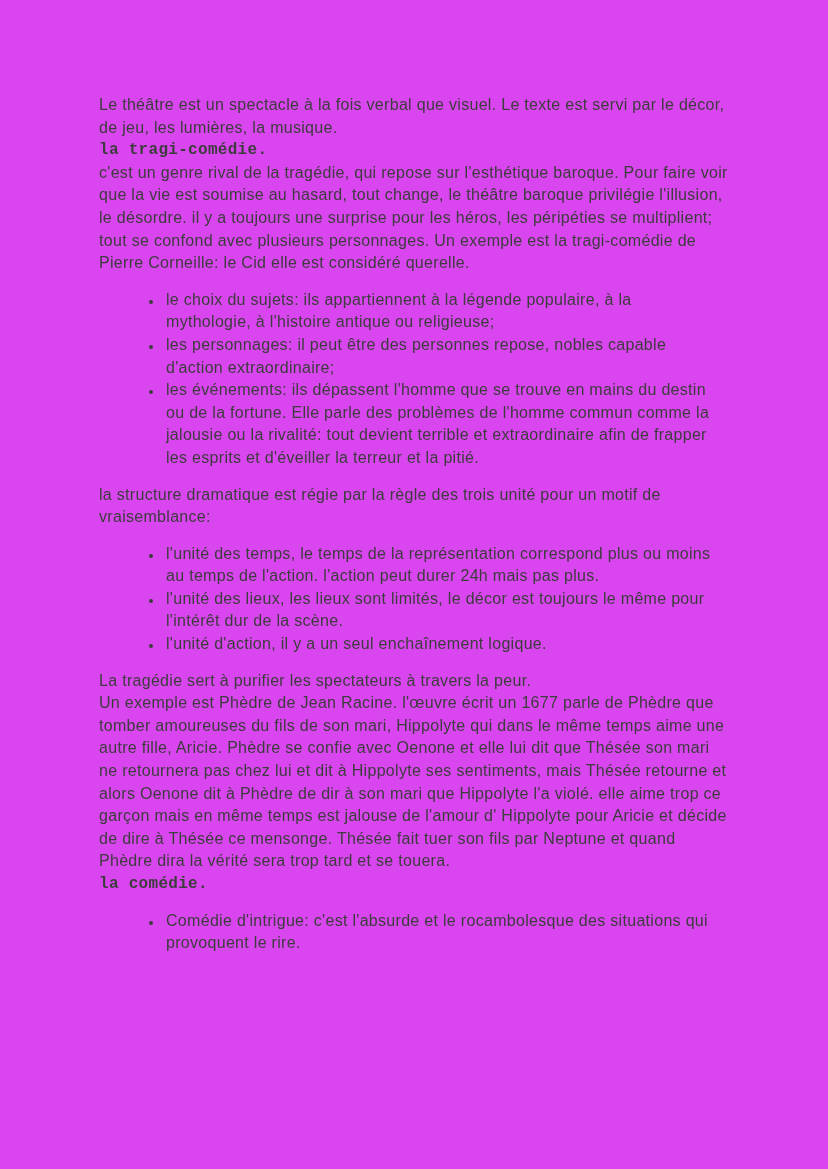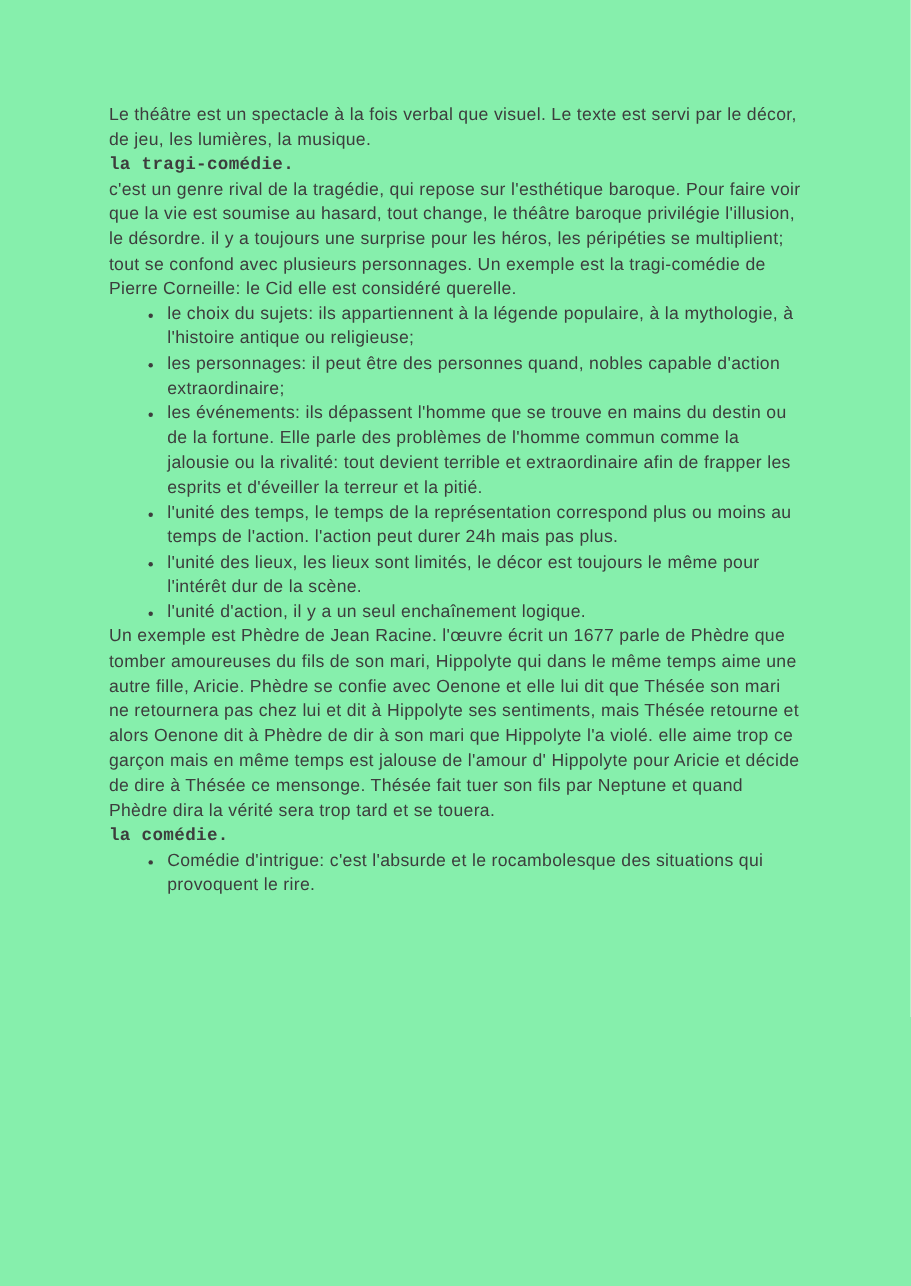--- a/index.html
+++ b/index.html
@@ -7,38 +7,38 @@
     width: 828px;
     height: 1169px;
     background: #ffffff;
   }
   body {
     font-family: "Liberation Sans", "DejaVu Sans", sans-serif;
   }
   .page {
     width: 828px;
     height: 1169px;
-    background: #86efac;
+    background: #d946ef;
     padding: 94px 97px 0 99px;
     color: #3d3d3d;
     font-size: 16px;
     line-height: 22.6px;
     letter-spacing: 0.3px;
     overflow: hidden;
   }
   .page p {
     margin: 0;
   }
   .bold {
     font-weight: bold;
     font-family: Liberation Mono, monospace;
   }
   .page ul {
     list-style: disc;
-    margin: 0;
+    margin: 14px;
     padding-left: 50px;
   }
   .page li {
     padding-left: 3px;
   }
   .page li::marker {
     font-size: 12px;
     color: #3d3d3d;
   }
 </style>
@@ -50,31 +50,33 @@
   <p>Le théâtre est un spectacle à la fois verbal que visuel. Le texte est servi par le décor, de jeu, les lumières, la musique.</p>
 
   <p class="bold">la tragi-comédie.</p>
 
   <p>c'est un genre rival de la tragédie, qui repose sur l'esthétique baroque. Pour faire voir que la vie est soumise au hasard, tout change, le théâtre baroque privilégie l'illusion, le désordre. il y a toujours une surprise pour les héros, les péripéties se multiplient; tout se confond avec plusieurs personnages. Un exemple est la tragi-comédie de Pierre Corneille: le Cid elle est considéré querelle.</p>
 
 
 
   <ul>
     <li>le choix du sujets: ils appartiennent à la légende populaire, à la mythologie, à l'histoire antique ou religieuse;</li>
-    <li>les personnages: il peut être des personnes quand, nobles capable d'action extraordinaire;</li>
+    <li>les personnages: il peut être des personnes repose, nobles capable d'action extraordinaire;</li>
     <li>les événements: ils dépassent l'homme que se trouve en mains du destin ou de la fortune. Elle parle des problèmes de l'homme commun comme la jalousie ou la rivalité: tout devient terrible et extraordinaire afin de frapper les esprits et d'éveiller la terreur et la pitié.</li>
   </ul>
 
+  <p>la structure dramatique est régie par la règle des trois unité pour un motif de vraisemblance:</p>
 
   <ul>
     <li>l'unité des temps, le temps de la représentation correspond plus ou moins au temps de l'action. l'action peut durer 24h mais pas plus.</li>
     <li>l'unité des lieux, les lieux sont limités, le décor est toujours le même pour l'intérêt dur de la scène.</li>
     <li>l'unité d'action, il y a un seul enchaînement logique.</li>
   </ul>
 
+  <p>La tragédie sert à purifier les spectateurs à travers la peur.</p>
 
   <p>Un exemple est Phèdre de Jean Racine. l'œuvre écrit un 1677 parle de Phèdre que tomber amoureuses du fils de son mari, Hippolyte qui dans le même temps aime une autre fille, Aricie. Phèdre se confie avec Oenone et elle lui dit que Thésée son mari ne retournera pas chez lui et dit à Hippolyte ses sentiments, mais Thésée retourne et alors Oenone dit à Phèdre de dir à son mari que Hippolyte l'a violé. elle aime trop ce garçon mais en même temps est jalouse de l'amour d' Hippolyte pour Aricie et décide de dire à Thésée ce mensonge. Thésée fait tuer son fils par Neptune et quand Phèdre dira la vérité sera trop tard et se touera.</p>
 
   <p class="bold">la comédie.</p>
 
 
   <ul>
     <li>Comédie d'intrigue: c'est l'absurde et le rocambolesque des situations qui provoquent le rire.</li>
   </ul>
 

